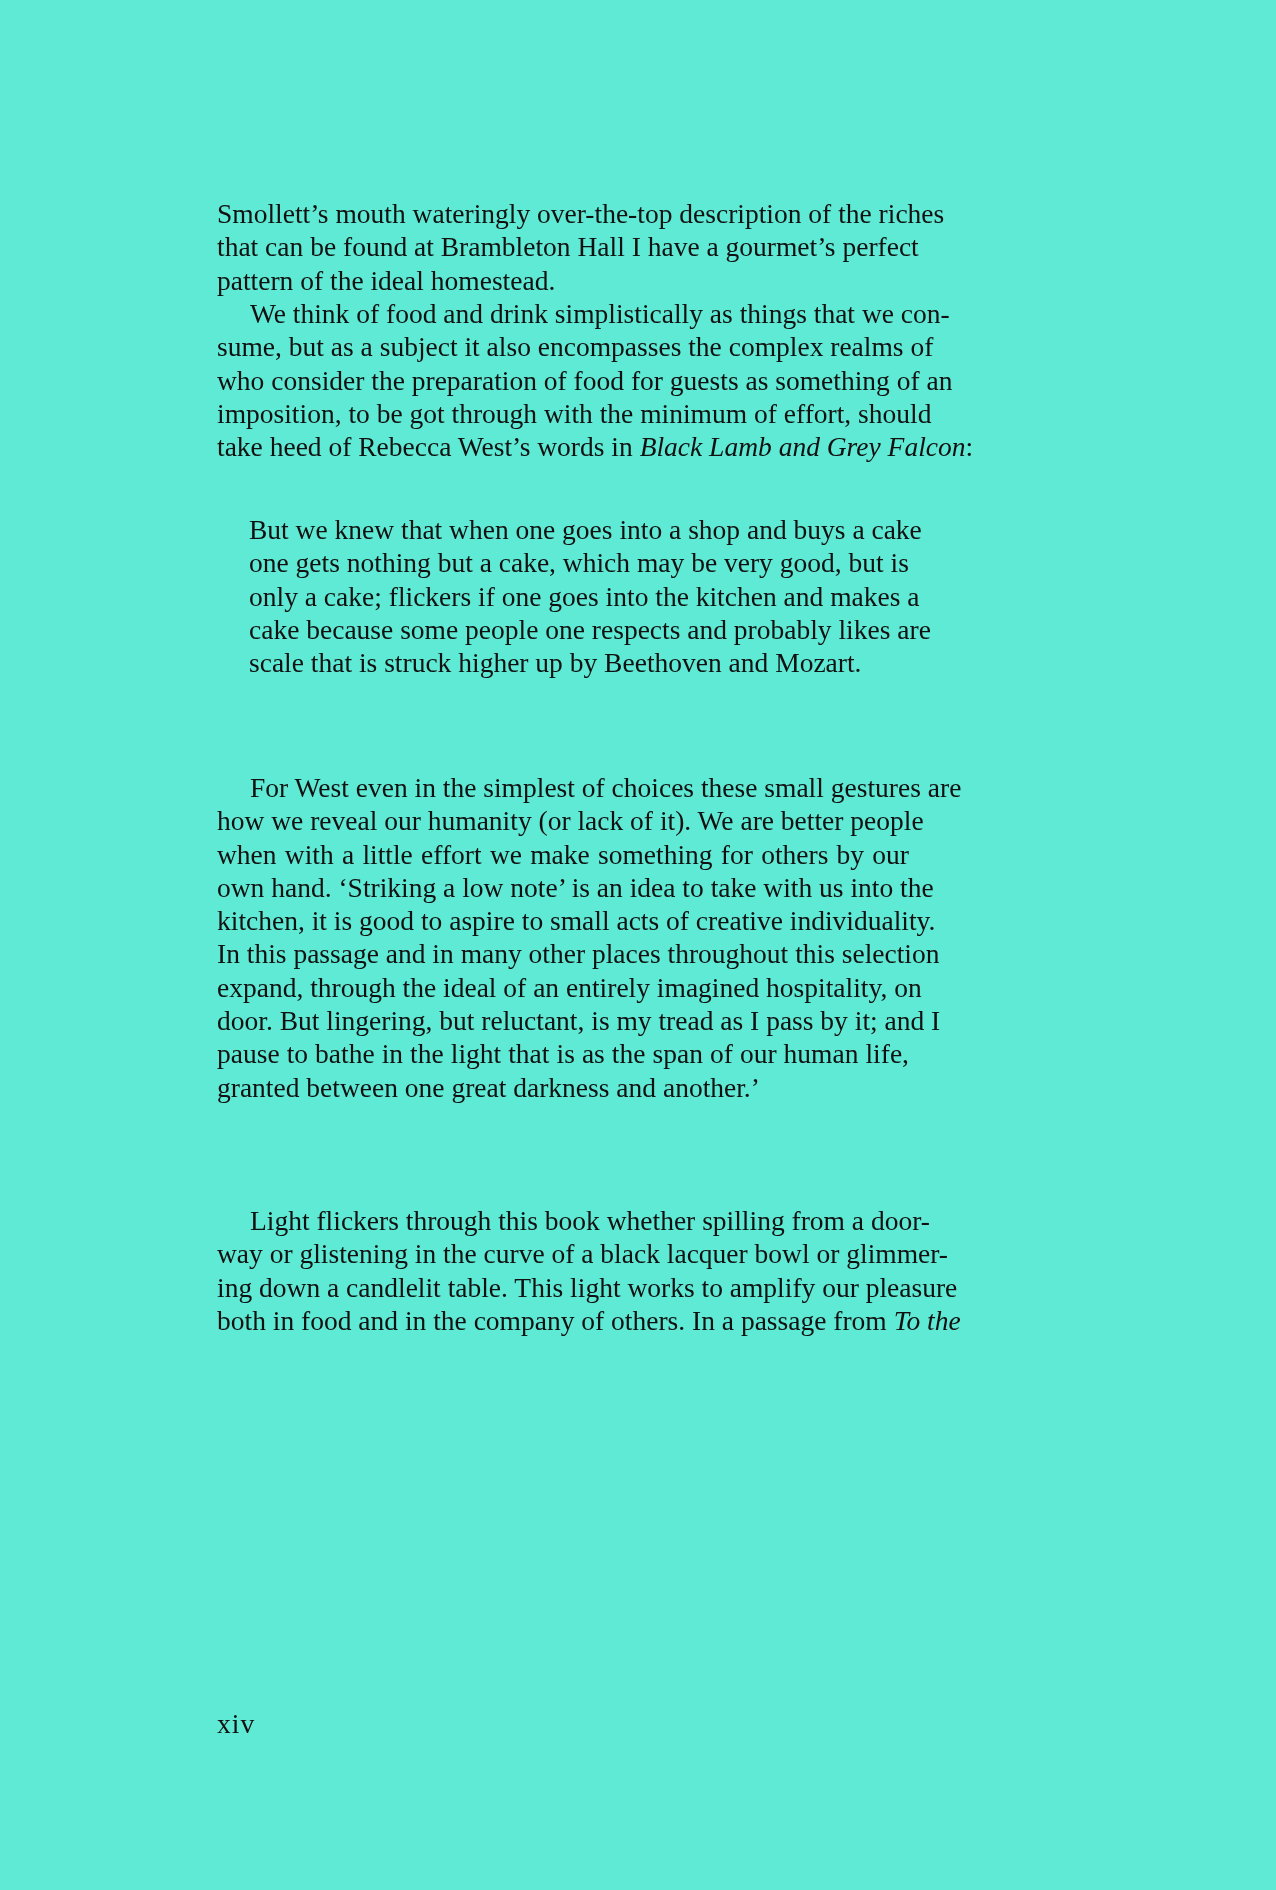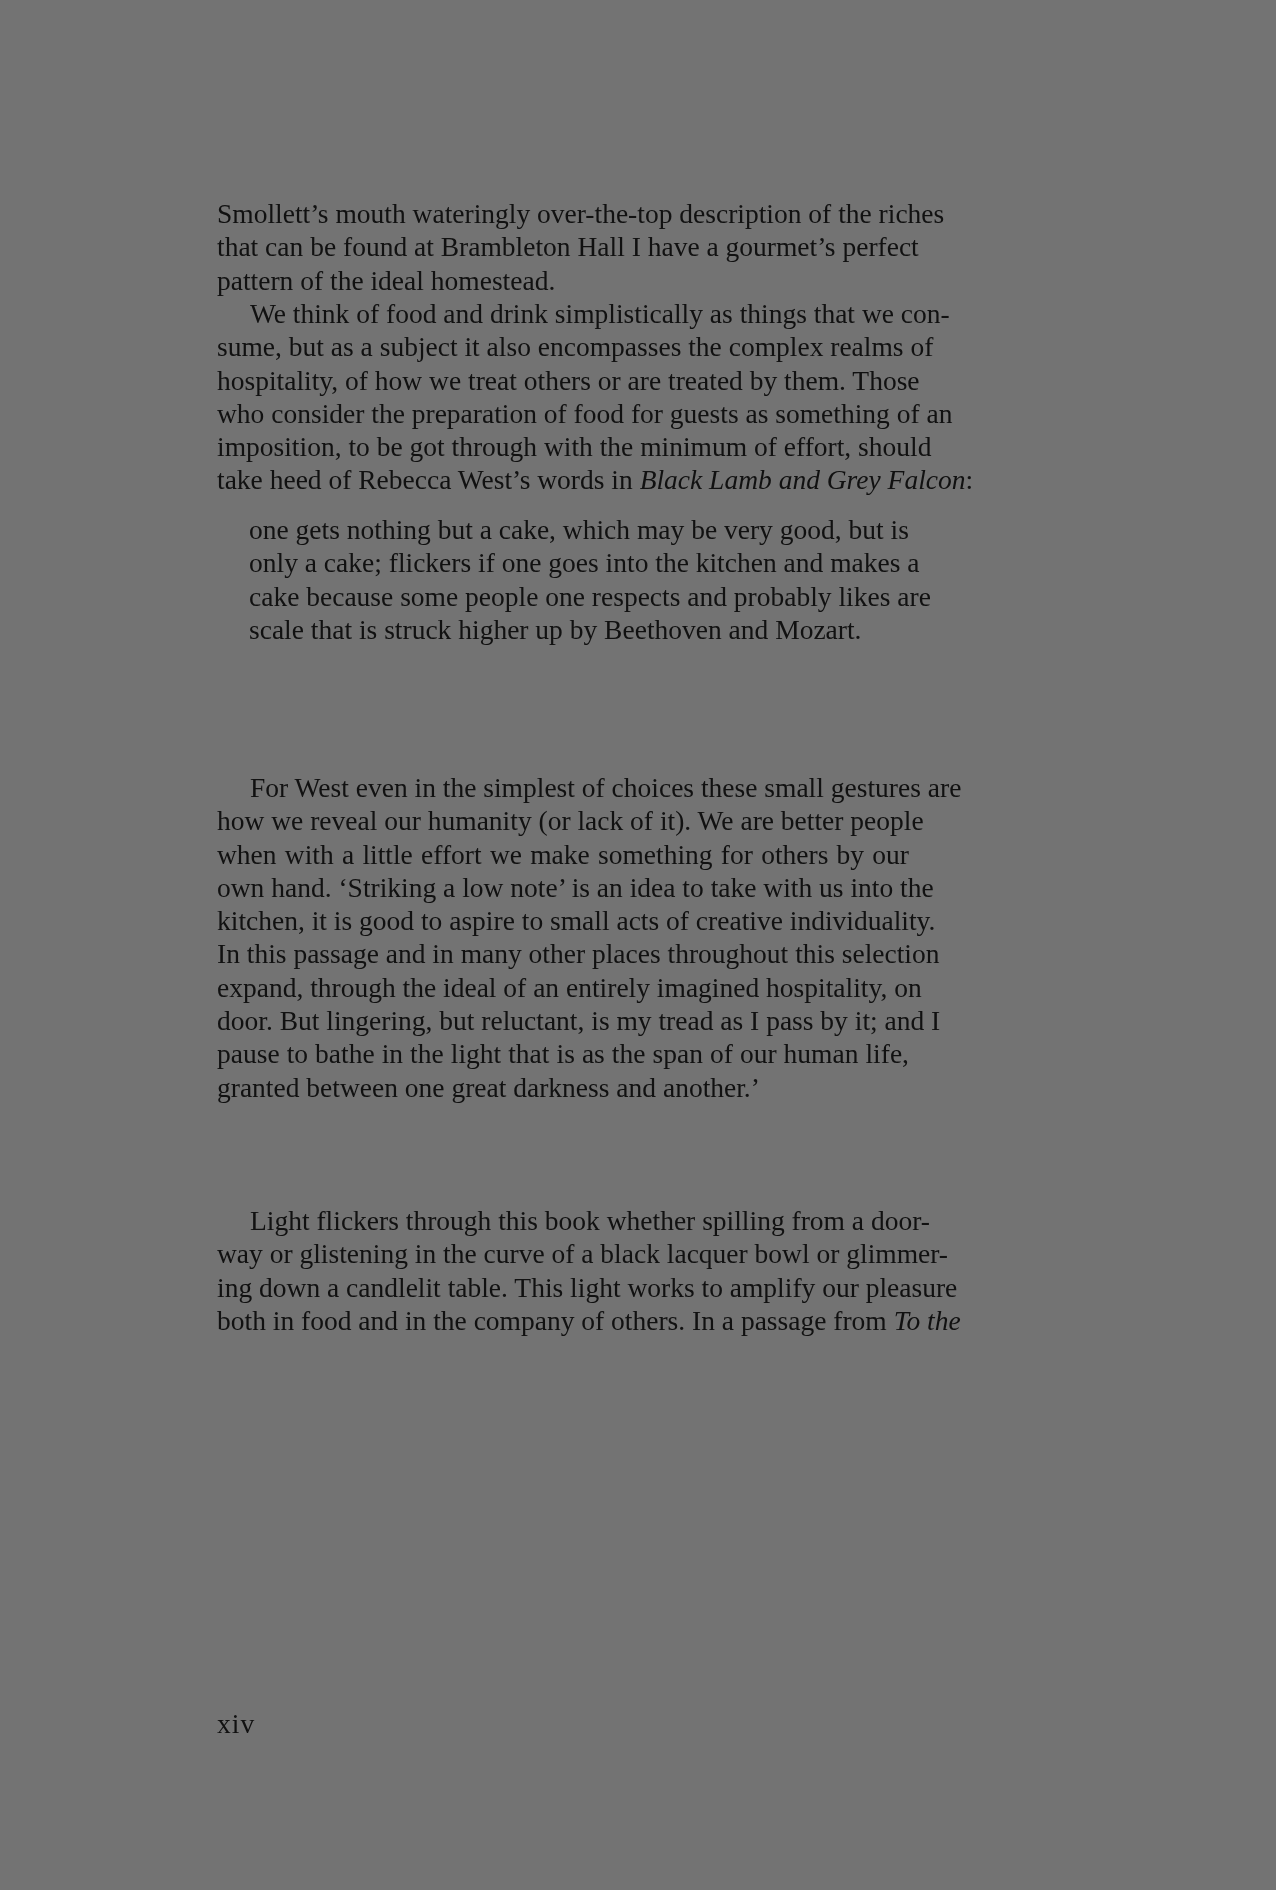--- a/index.html
+++ b/index.html
@@ -1,17 +1,17 @@
 <!DOCTYPE html>
 <html><head>
 <meta charset="utf-8">
 <style>
   html,body{margin:0;padding:0;background:#fff;}
   body{width:1276px;height:1890px;position:relative;overflow:hidden;}
-  .page{position:absolute;left:0;top:0;width:1276px;height:1890px;background:#737373;}
+  .page{position:absolute;left:0;top:0;width:1276px;height:1890px;background:#5eead4;}
   .text-block{position:absolute;left:217px;width:692px;font-family:"Liberation Serif","DejaVu Serif",serif;font-size:27.5px;color:#111;line-height:33.3px;}
   .line{display:block;white-space:nowrap;text-align:justify;text-align-last:justify;height:33.3px;}
   .line.last{text-align-last:left;}
   .indent{text-indent:33px;}
   .quote{position:absolute;left:249px;width:628px;font-family:"Liberation Serif","DejaVu Serif",serif;font-size:27.5px;color:#111;line-height:33.3px;}
   i{font-style:italic;}
   .folio{position:absolute;left:217px;top:1708px;font-family:"Liberation Serif","DejaVu Serif",serif;font-size:27.5px;color:#111;letter-spacing:1px;}
 </style>
 </head>
 <body>
@@ -20,27 +20,27 @@
 
   <div class="text-block" style="top:197px;">
     <span class="line">Smollett’s mouth wateringly over-the-top description of the riches</span>
     <span class="line">that can be found at Brambleton Hall I have a gourmet’s perfect</span>
     <span class="line last">pattern of the ideal homestead.</span>
   </div>
 
   <div class="text-block" style="top:297px;">
     <span class="line indent">We think of food and drink simplistically as things that we con-</span>
     <span class="line">sume, but as a subject it also encompasses the complex realms of</span>
-    <span class="line">hospitality, of how we treat others or are treated by them. Those</span>
     <span class="line">who consider the preparation of food for guests as something of an</span>
     <span class="line">imposition, to be got through with the minimum of effort, should</span>
     <span class="line last"><span>take heed of Rebecca West’s words in </span><i>Black Lamb and Grey Falcon</i><span>:</span></span>
   </div>
 
   <div class="quote" style="top:513px;">
+    <span class="line">But we knew that when one goes into a shop and buys a cake</span>
     <span class="line">one gets nothing but a cake, which may be very good, but is</span>
     <span class="line">only a cake; flickers if one goes into the kitchen and makes a</span>
     <span class="line">cake because some people one respects and probably likes are</span>
     <span class="line last">scale that is struck higher up by Beethoven and Mozart.</span>
   </div>
 
   <div class="text-block" style="top:771px;">
     <span class="line indent">For West even in the simplest of choices these small gestures are</span>
     <span class="line">how we reveal our humanity (or lack of it). We are better people</span>
     <span class="line">when with a little effort we make something for others by our</span>

